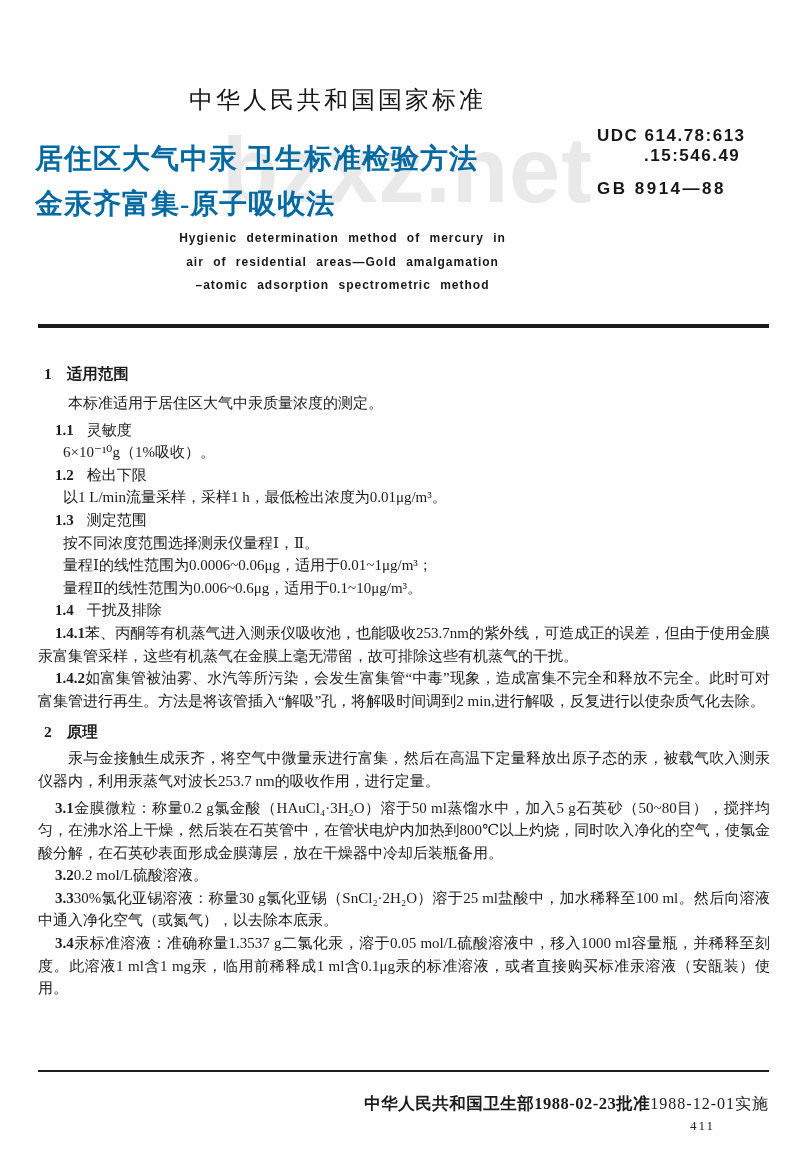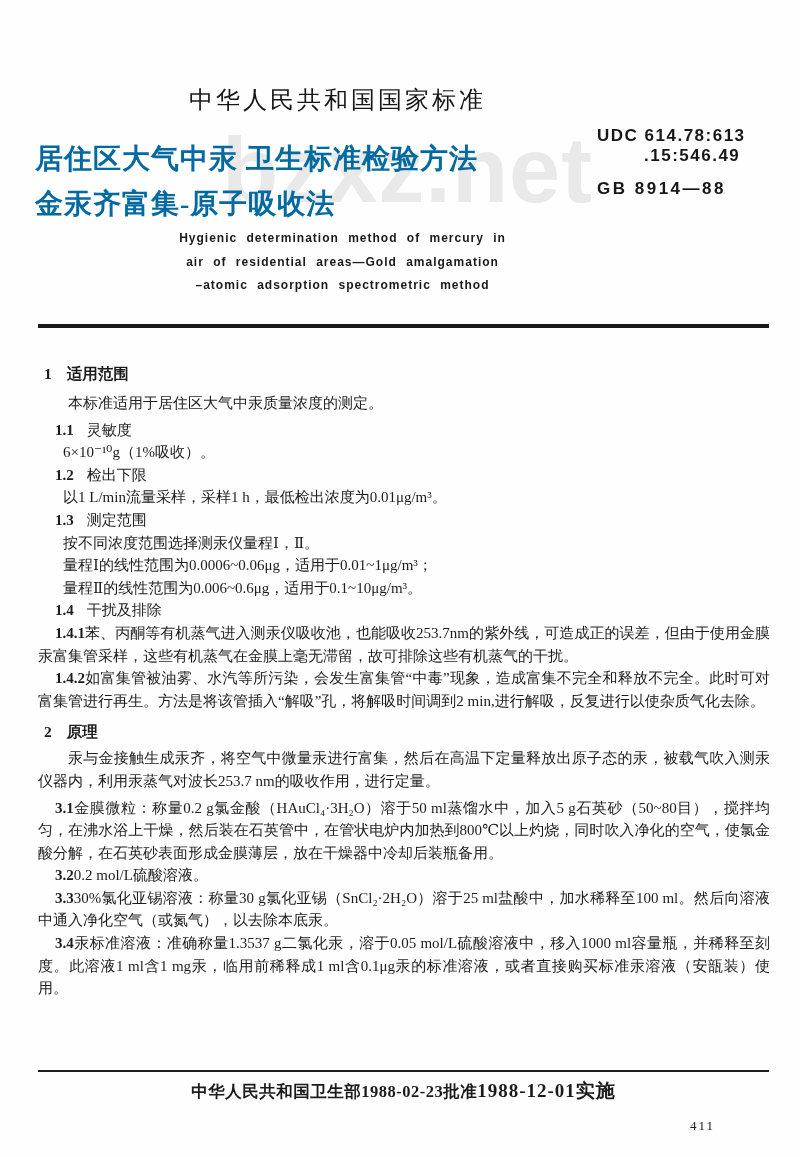--- a/index.html
+++ b/index.html
@@ -122,34 +122,34 @@
   .mt-p { margin-top: 4px; }
 
   .s2-para { text-indent: 30px; text-align: justify; margin-top: 4px; }
 
   .footer {
     position: absolute;
     top: 1070px;
     left: 38px;
     width: 731px;
     border-top: 2px solid #1f1f1f;
-    padding-top: 6px;
+    padding-top: 21px;
     display: flex;
-    justify-content: center;
+    justify-content: flex-end;
     align-items: baseline;
     z-index: 1;
   }
   .footer-approve {
     font-weight: bold;
     font-size: 16.5px;
     letter-spacing: 0.5px;
   }
   .footer-implement {
-    font-weight: bold;
-    font-size: 19px;
+    font-weight: normal;
+    font-size: 16px;
     letter-spacing: 1px;
   }
 
   .page-number {
     position: absolute;
     top: 1118px;
     left: 690px;
     font-size: 13px;
     letter-spacing: 2px;
     color: #222;

